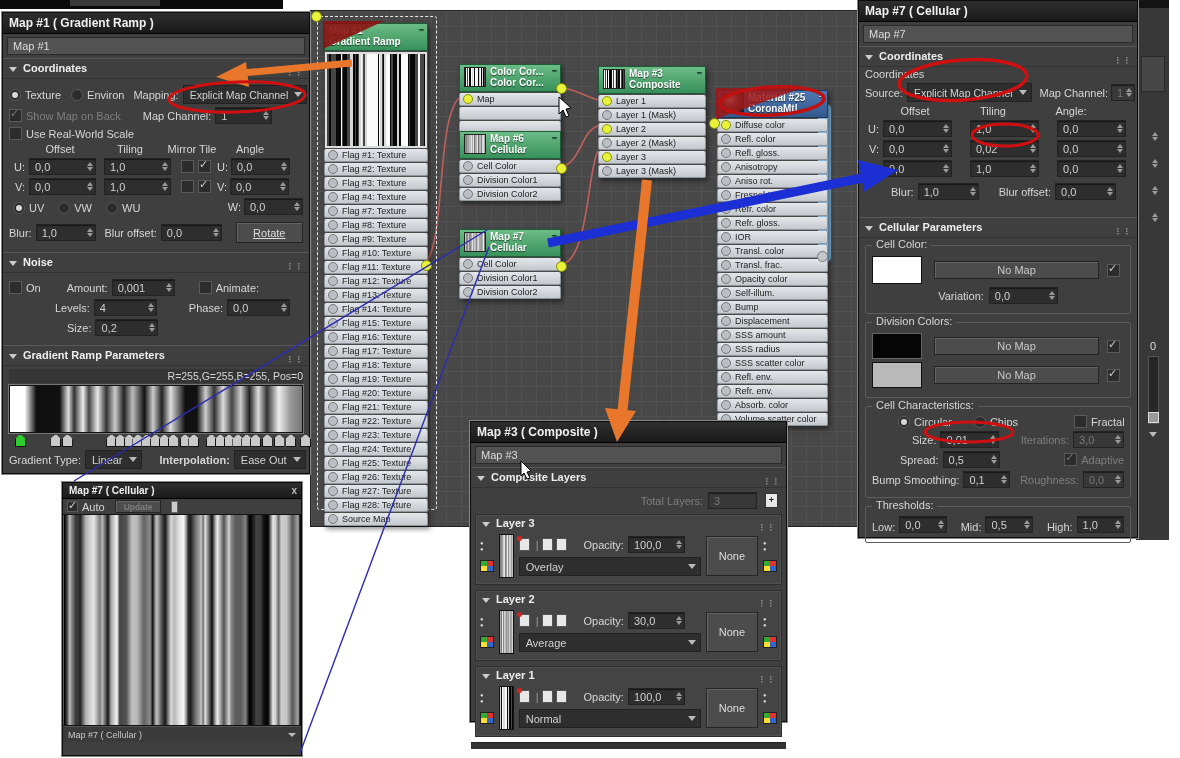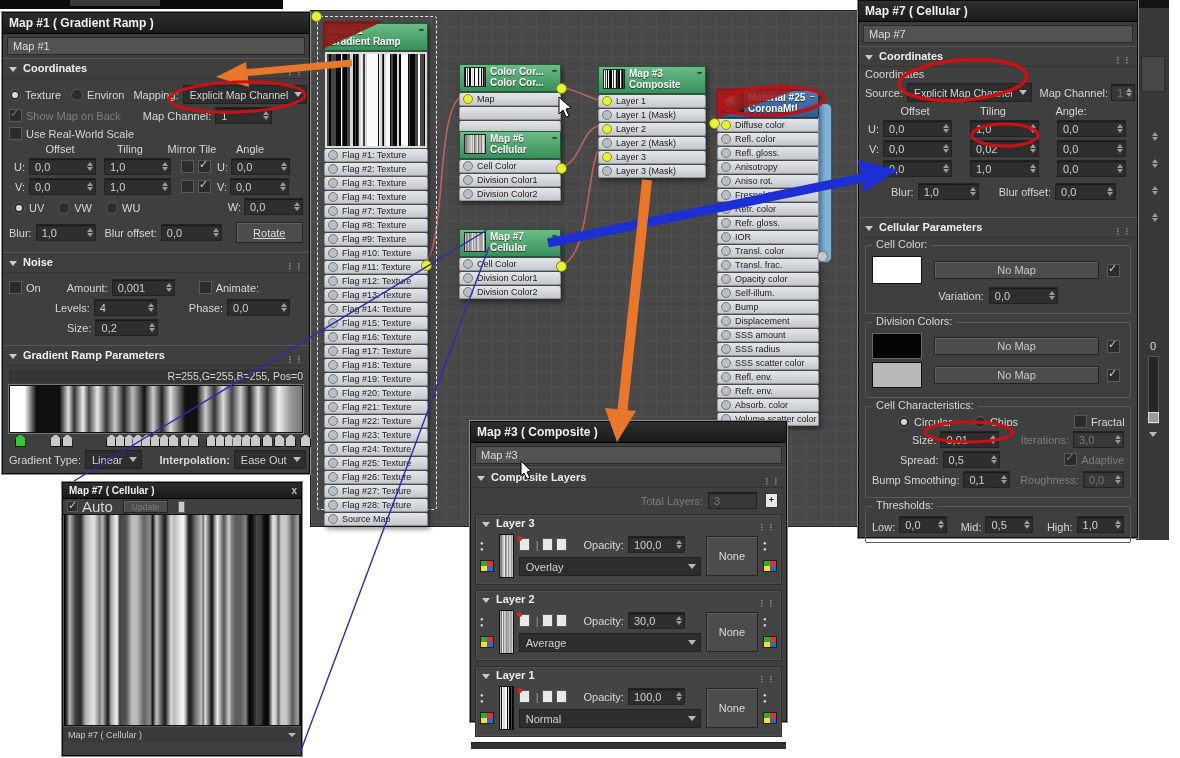--- a/index.html
+++ b/index.html
@@ -300,21 +300,21 @@
         <div class="slot">
           <i class="sock"></i>
           <span>Layer 3 (Mask)</span>
         </div>
       </div>
   </div>
   <div class="outdot" style="left:400:?px;"></div>
   <div class="outdot" style="left:398px;top:107px;"></div>
 
   <div class="abs" style="left:506px;top:92px;width:13px;height:158px;background:#7fb2d9;border:1px solid #456;border-radius:0 6px 6px 0;z-index:2;"></div>
-  <div class="node" style="left:406px;top:79px;width:102px;">
+  <div class="node" style="left:406px;top:79px;width:111px;">
     <div class="nhead red" style="height:24px;">
       <span class="nthumb" style="background:radial-gradient(circle at 35% 30%,#cfd4d8 12%,#5a6066 45%,#1d2226 90%);"></span>
       <span style="display:block;font-size:10px;">Material #25</span>
       <span style="display:block;font-size:10px;">CoronaMtl</span>
       <span class="min" style="color:#ddd;">–</span>
     </div>
     <div>
         <div class="slot">
           <i class="sock y"></i>
           <span>Diffuse color</span>
@@ -590,22 +590,22 @@
   </div>
 </div>
 
 <div class="panel" style="left:62px;top:482px;width:238px;height:272px;z-index:22;">
   <div class="tbar" style="height:15px;line-height:15px;font-size:10px;position:relative;">
     <span>Map #7  ( Cellular )</span>
     <span style="position:absolute;right:4px;top:0;color:#bbb;">x</span>
   </div>
   <div class="crow" style="margin:1px 4px;height:13px;">
     <span class="cb chk" style="width:9px;height:9px;"></span>
-    <span class="lbl" style="font-size:15px;">Auto</span>
-    <span class="btn dis" style="height:11px;font-size:8.5px;color:#777;margin-left:10px;padding:0 8px;">Update</span>
+    <span class="lbl" style="font-size:11px;">Auto</span>
+    <span class="btn dis" style="height:11px;font-size:8.5px;color:#777;margin-left:10px;padding:0 8px;font-weight:bold;">Update</span>
     <span style="margin-left:10px;width:5px;height:10px;background:#ccc;border:1px solid #666;display:inline-block;"></span>
   </div>
   <div style="height: 210px; border-top: 1px solid rgb(17, 17, 17); border-bottom: 1px solid rgb(17, 17, 17); background: linear-gradient(90deg, rgb(139, 139, 139) 0%, rgb(0, 0, 0) 0.6%, rgb(87, 87, 87) 1.9%, rgb(182, 182, 182) 2.7%, rgb(56, 56, 56) 5.4%, rgb(56, 56, 56) 6.5%, rgb(30, 30, 30) 7.2%, rgb(175, 175, 175) 9.5%, rgb(210, 210, 210) 11.4%, rgb(228, 228, 228) 13%, rgb(123, 123, 123) 15.5%, rgb(184, 184, 184) 16.5%, rgb(20, 20, 20) 18.9%, rgb(166, 166, 166) 20.2%, rgb(246, 246, 246) 22.7%, rgb(68, 68, 68) 23.8%, rgb(84, 84, 84) 26.6%, rgb(191, 191, 191) 29%, rgb(185, 185, 185) 31.1%, rgb(98, 98, 98) 34%, rgb(140, 140, 140) 36.6%, rgb(15, 15, 15) 37.7%, rgb(141, 141, 141) 38.7%, rgb(195, 195, 195) 39.4%, rgb(85, 85, 85) 41.4%, rgb(23, 23, 23) 42.9%, rgb(217, 217, 217) 45.4%, rgb(185, 185, 185) 46.8%, rgb(231, 231, 231) 49.1%, rgb(246, 246, 246) 50.6%, rgb(167, 167, 167) 51.7%, rgb(52, 52, 52) 52.5%, rgb(28, 28, 28) 53.5%, rgb(112, 112, 112) 55.6%, rgb(160, 160, 160) 57.3%, rgb(196, 196, 196) 58.1%, rgb(107, 107, 107) 58.9%, rgb(227, 227, 227) 59.7%, rgb(12, 12, 12) 62.6%, rgb(155, 155, 155) 63.9%, rgb(237, 237, 237) 64.9%, rgb(82, 82, 82) 67.6%, rgb(211, 211, 211) 69.8%, rgb(137, 137, 137) 70.6%, rgb(93, 93, 93) 72.4%, rgb(92, 92, 92) 74.6%, rgb(129, 129, 129) 76.7%, rgb(0, 0, 0) 78.3%, rgb(18, 18, 18) 79.6%, rgb(66, 66, 66) 81.3%, rgb(59, 59, 59) 83.2%, rgb(14, 14, 14) 84.4%, rgb(4, 4, 4) 86.2%, rgb(229, 229, 229) 88.2%, rgb(203, 203, 203) 89.4%, rgb(102, 102, 102) 90.6%, rgb(204, 204, 204) 91.6%, rgb(198, 198, 198) 93.9%, rgb(155, 155, 155) 95%, rgb(89, 89, 89) 96.4%, rgb(165, 165, 165) 98.8%, rgb(7, 7, 7) 99.6%);"></div>
   <div class="crow" style="margin:0;height:15px;background:#3a3a3a;border-top:1px solid #555;padding:0 5px;justify-content:space-between;">
     <span class="lbl" style="font-size:9px;color:#c9c9c9;">Map #7 ( Cellular )</span>
     <i class="ar" style="width:0;height:0;border-left:4px solid transparent;border-right:4px solid transparent;border-top:4px solid #bbb;"></i>
   </div>
 </div>
 
 <div class="panel" style="left:470px;top:421px;width:315px;height:299px;z-index:20;">

